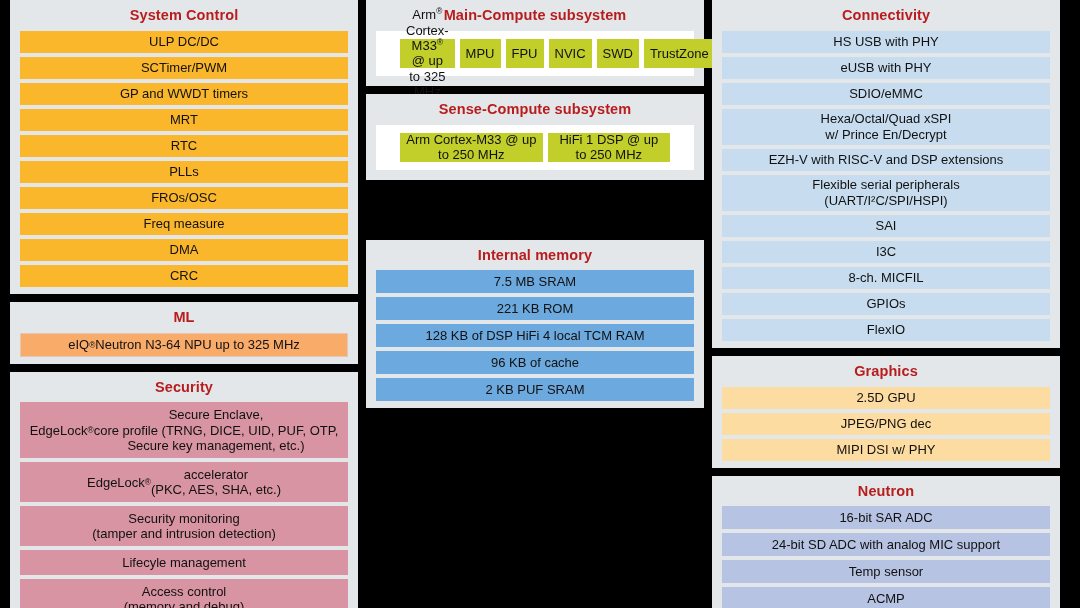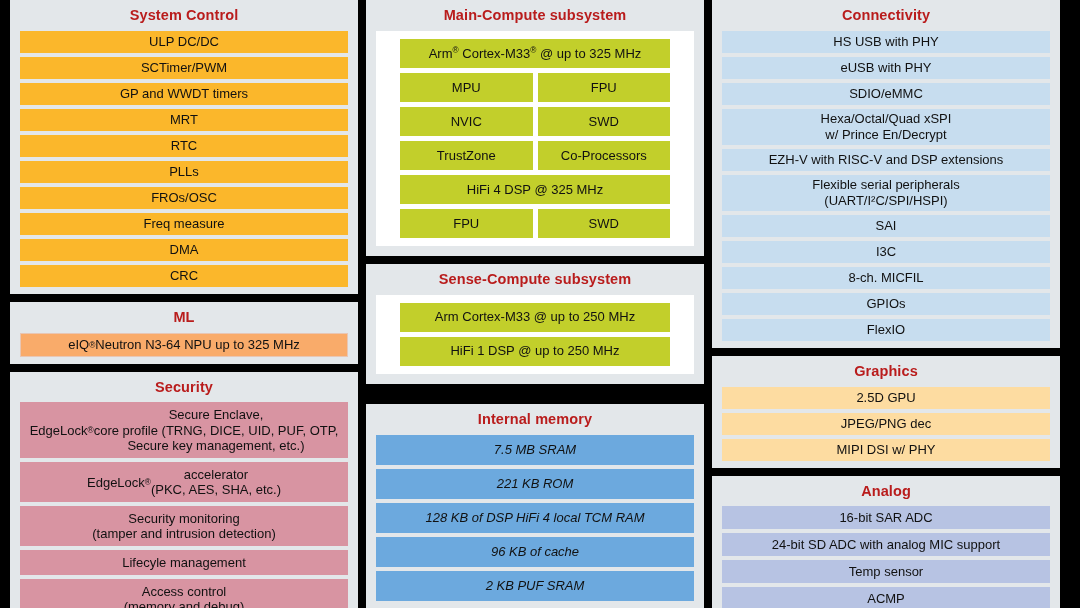--- a/index.html
+++ b/index.html
@@ -79,31 +79,31 @@
 
   
   .h-sys   { height: 22px; }
   .h-ml    { height: 24px; }
   .h-sec1  { height: 56px; }
   .h-sec2  { height: 40px; }
   .h-sec3  { height: 40px; }
   .h-sec4  { height: 25px; }
   .h-sec5  { height: 40px; }
   .h-green { height: 29px; }
-  .h-mem   { height: 30px; font-style: italic; }
+  .h-mem   { height: 23px; }
   .h-conn  { height: 22px; }
   .h-conn2 { height: 36px; }
   .h-gfx   { height: 22px; }
   .h-ana   { height: 23px; }
 
   .inner-white {
     background: #FFFFFF;
     padding: 8px 24px;
     display: flex;
-    flex-direction: column;
+    flex-direction: row;
     gap: 5px;
     box-sizing: border-box;
   }
   .pair {
     display: flex;
     gap: 5px;
   }
   .pair > .row { flex: 1 1 0; }
 
   .spacer-black { background: #000000; }
@@ -233,21 +233,21 @@
     <div class="panel">
       <div class="panel-title">Graphics</div>
       <div class="rows">
         <div class="row c-peach h-gfx">2.5D GPU</div>
         <div class="row c-peach h-gfx">JPEG/PNG dec</div>
         <div class="row c-peach h-gfx">MIPI DSI w/ PHY</div>
       </div>
     </div>
 
     <div class="panel" style="flex:1 1 auto">
-      <div class="panel-title">Analog</div>
+      <div class="panel-title">Neutron</div>
       <div class="rows">
         <div class="row c-periw h-ana">16-bit SAR ADC</div>
         <div class="row c-periw h-ana">24-bit SD ADC with analog MIC support</div>
         <div class="row c-periw h-ana">Temp sensor</div>
         <div class="row c-periw h-ana">ACMP</div>
       </div>
     </div>
 
   </div>
 

